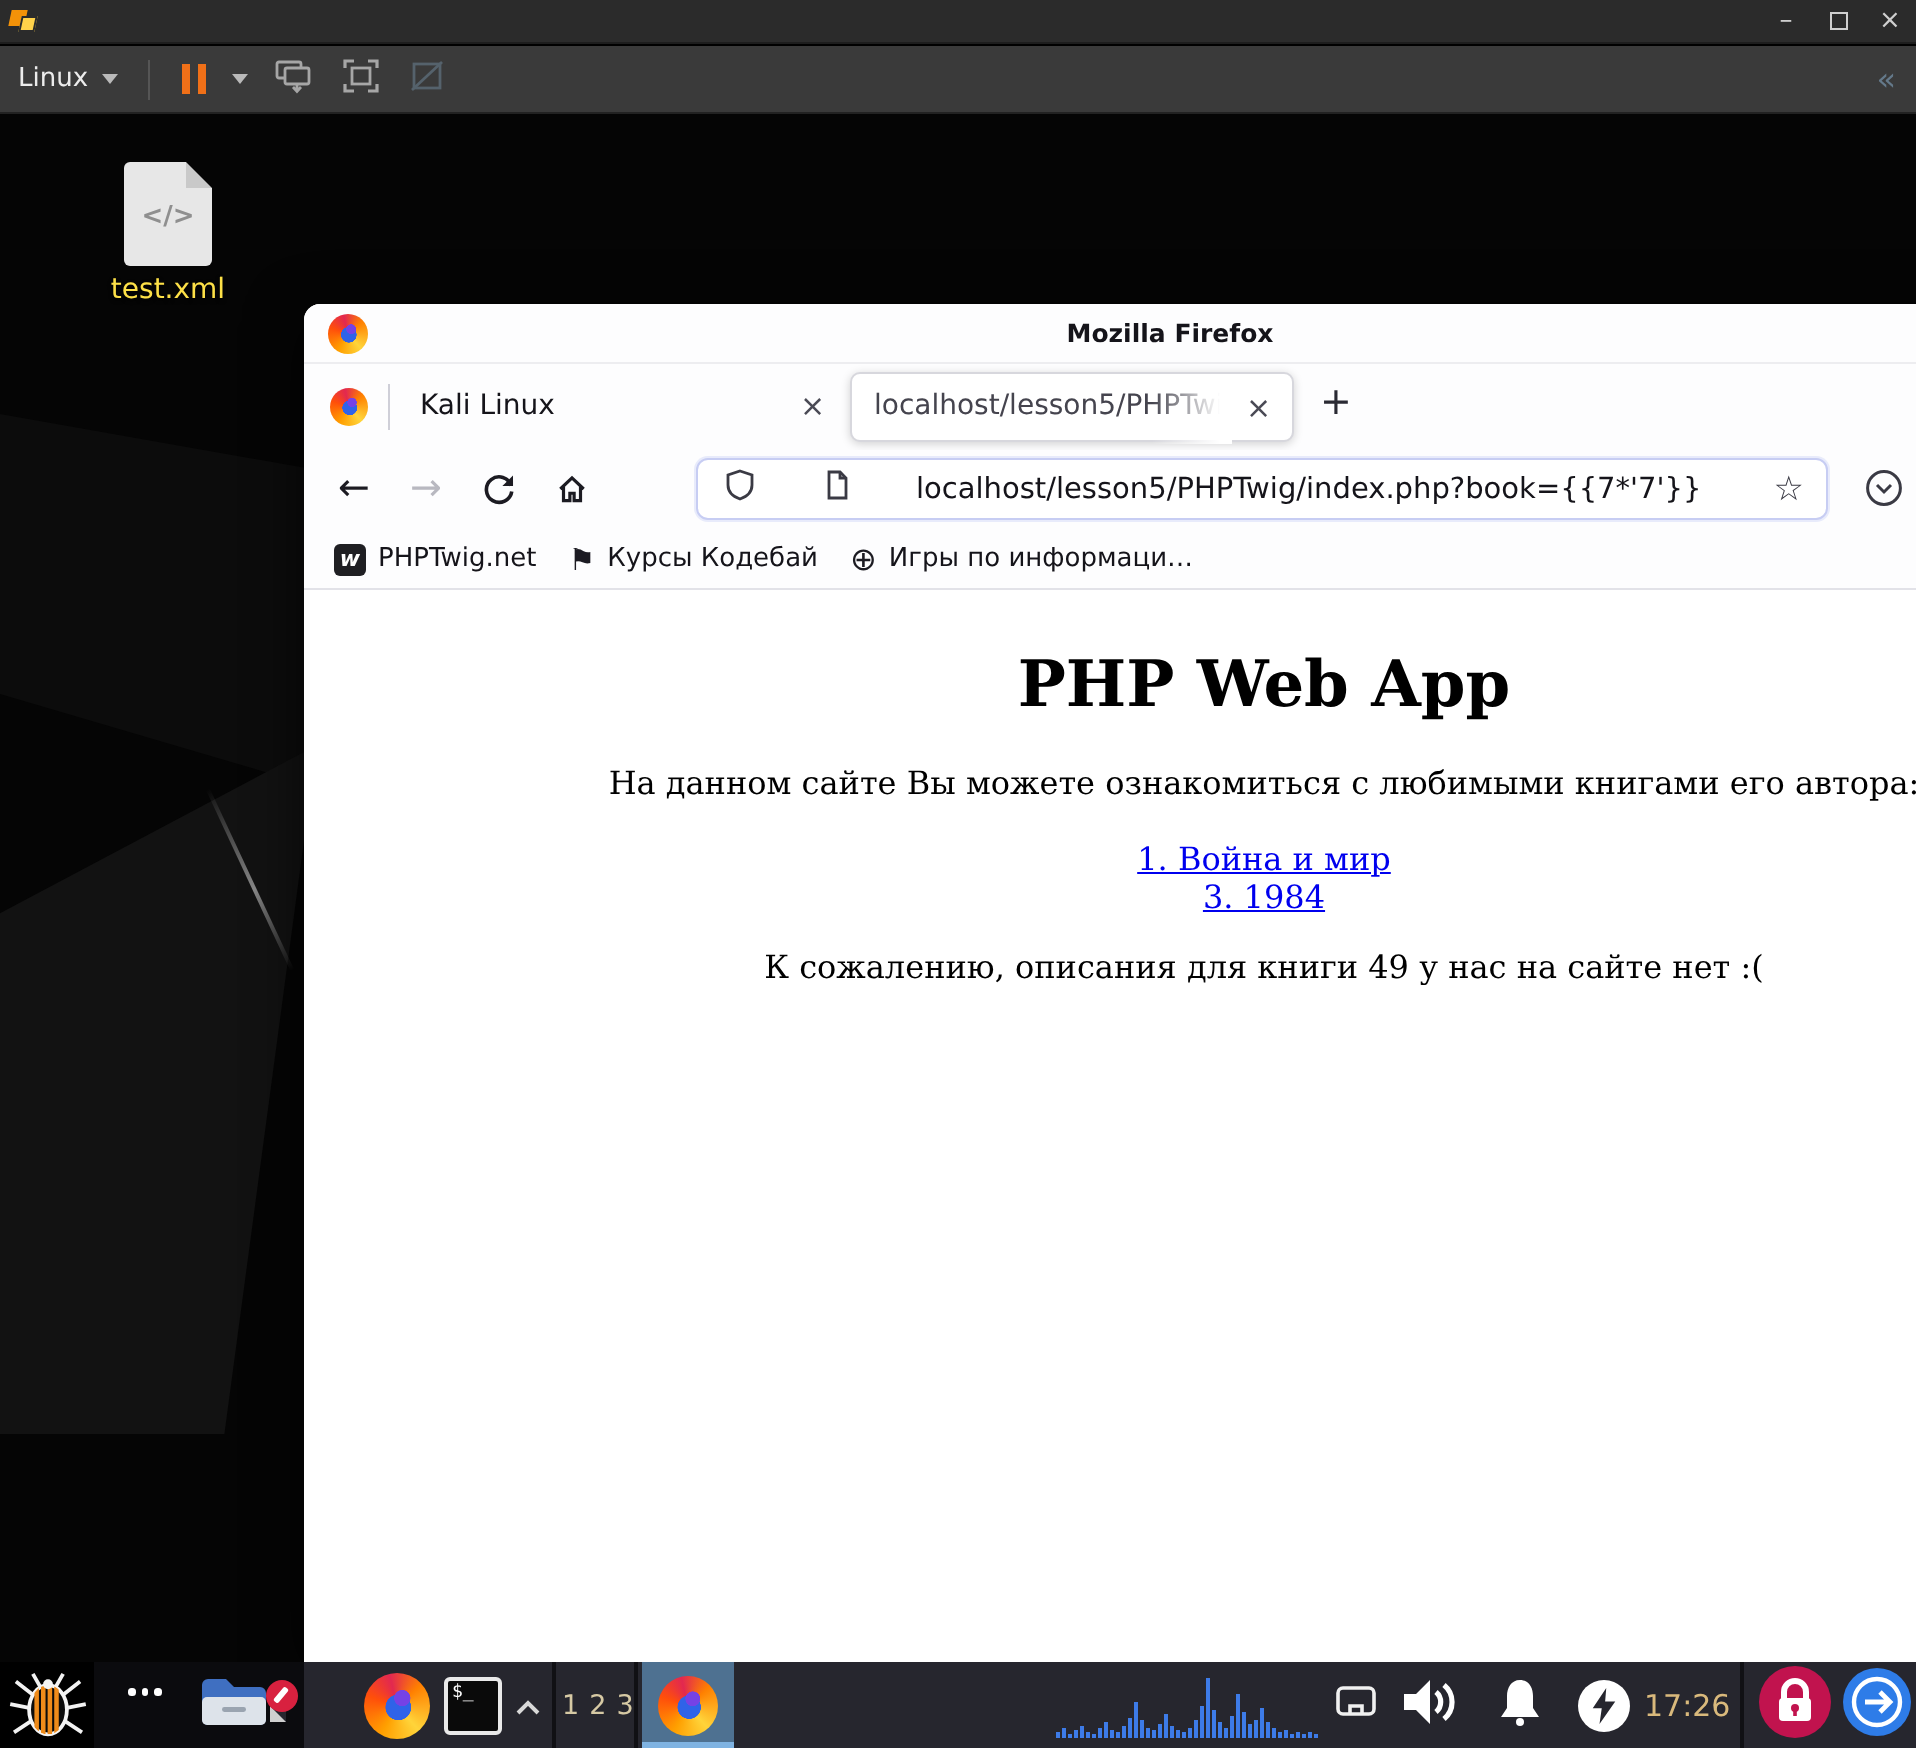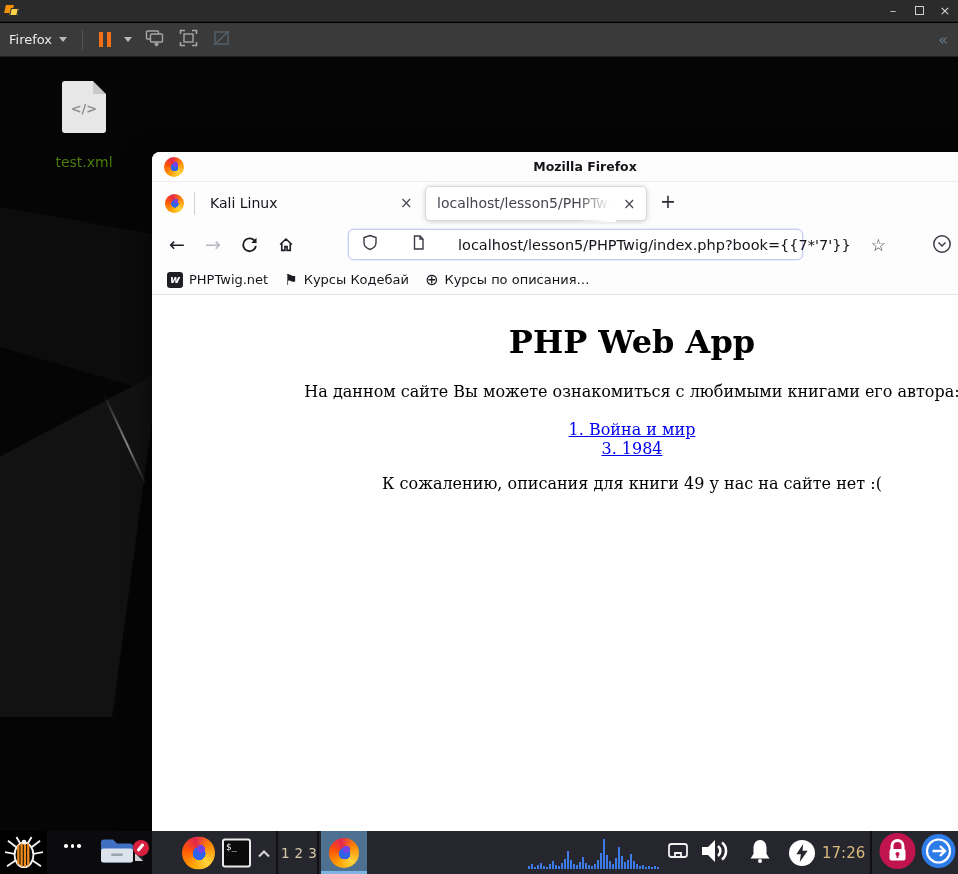--- a/index.html
+++ b/index.html
@@ -38,21 +38,21 @@
   .hl-line { position:absolute; left:103px; top:338px; width:2px; height:100px;
     transform:rotate(-25deg); transform-origin:top left;
     background:linear-gradient(to bottom, rgba(180,180,180,0), rgba(215,215,215,.6) 55%, rgba(180,180,180,0)); }
 
   
   #desk-file { position:absolute; left:40px; top:24px; width:88px; text-align:center; }
   .xml-page { position:relative; width:44px; height:52px; margin:0 auto; background:#e7e7e7; border-radius:3px; }
   .xml-page .fold { position:absolute; right:0; top:0; width:0; height:0;
     border-left:13px solid #c9c9c9; border-top:13px solid #050505; }
   .xml-page .glyph { position:absolute; left:0; right:0; top:20px; color:#8f8f8f; font-size:13px; font-weight:bold; }
-  #desk-file .label { margin-top:21px; color:#4d7c0f; font-size:14px; text-shadow:0 1px 2px #000; }
+  #desk-file .label { margin-top:4px; color:#fde047; font-size:14px; text-shadow:0 1px 2px #000; }
 
   
   .ffx { border-radius:50%; display:inline-block; background:
     radial-gradient(circle at 58% 38%, #7542e5 0 14%, rgba(0,0,0,0) 15%),
     radial-gradient(circle at 52% 52%, #2f63e8 0 26%, rgba(0,0,0,0) 27%),
     conic-gradient(from 210deg, #ff9f00, #ff4f0a 22%, #e22850 38%, #ff8000 55%, #ffd43a 80%, #ff9f00); }
 
   
   #ff-window { position:absolute; left:152px; top:95px; width:960px; height:679px;
     background:#fff; border-radius:8px 8px 0 0; box-shadow:0 6px 28px rgba(0,0,0,.65);
@@ -74,21 +74,21 @@
     width:178px; overflow:hidden; white-space:nowrap; }
   .tab2-fade { position:absolute; left:150px; top:0; width:40px; height:35px;
     background:linear-gradient(to right, rgba(255,255,255,0), #fff 85%); }
   .tab2-close { left:197px; top:8px; }
   .newtab-btn { position:absolute; left:508px; top:8px; font-size:19px; color:#2a2a33; }
 
   .ff-navbar { position:relative; height:40px; background:#fdfdfe; }
   .nav-ico { position:absolute; top:9px; font-size:19px; line-height:21px; color:#1c1b22; }
   .nav-back { left:17px; } .nav-fwd { left:53px; color:#b8b8c0; }
   .nav-reload { left:89px; top:11px; } .nav-home { left:125px; top:11px; }
-  .urlbar { position:absolute; left:196px; top:4px; width:455px; height:31px; background:#fff;
+  .urlbar { position:absolute; left:196px; top:4px; width:566px; height:31px; background:#fff;
     border:1px solid #c7cdf3; border-radius:6px; box-shadow:0 0 0 1px rgba(170,185,245,.25);
     display:flex; align-items:center;gap:20px; }
   .urlbar .sh { margin-left:13px; }
   .urlbar .doc { margin-left:13px; }
   .url-text { margin-left:12px; font-size:14.5px; color:#15141a; white-space:nowrap; }
   .url-star { margin-left:auto; margin-right:11px; font-size:17px; color:#3a3a44; }
   .pocket { position:absolute; left:780px; top:9px; }
 
   .ff-bookmarks { position:relative; height:30px; background:#fdfdfe; border-bottom:1px solid #e2e2e8;
     display:flex; align-items:center; font-size:13px; }
@@ -152,21 +152,21 @@
     <span class="vm-ctl">–</span>
     <span class="vm-ctl" style="font-size:10px;">
         <span style="display:inline-block;width:9px;height:9px;border:1px solid #cfcfcf;"></span>
       </span>
     <span class="vm-ctl">×</span>
   </span>
 </div>
 
 <div id="vm-toolbar">
   <span id="player-menu">
-    <span>Firefox</span>
+    <span>Linux</span>
     <i class="caret-down"></i>
   </span>
   <i class="tb-sep"></i>
   <span id="pause-btn">
       <i></i>
       <i></i>
     </span>
   <i class="caret-down" style="margin:0 6px;"></i>
   <span class="vm-icon">
     <svg width="20" height="18" viewBox="0 0 20 18">
@@ -264,21 +264,21 @@
       <span class="bm">
         <span class="w-badge">w</span>
         <span>PHPTwig.net</span>
       </span>
       <span class="bm">
         <span class="flag-ico">⚑</span>
         <span>Курсы Кодебай</span>
       </span>
       <span class="bm">
         <span class="globe-ico">⊕</span>
-        <span>Курсы по описания…</span>
+        <span>Игры по информаци…</span>
       </span>
     </div>
 
     <div class="ff-content">
       <h1>PHP Web App</h1>
       <p>
         <span>На данном сайте Вы можете ознакомиться с любимыми книгами его автора:</span><br>
         <br>
         <a class="link-new" href="#">1. Война и мир</a><br>
         <a class="link-new" href="#">3. 1984</a>

